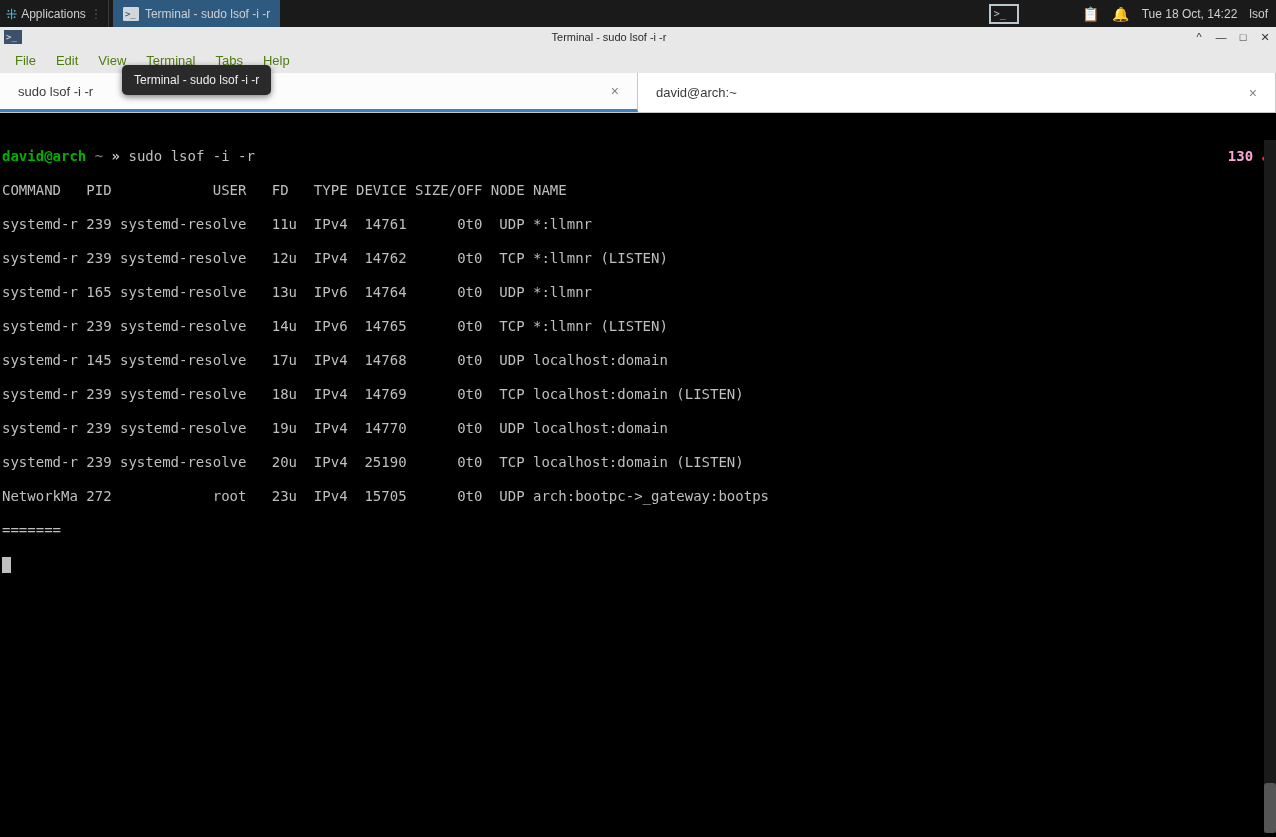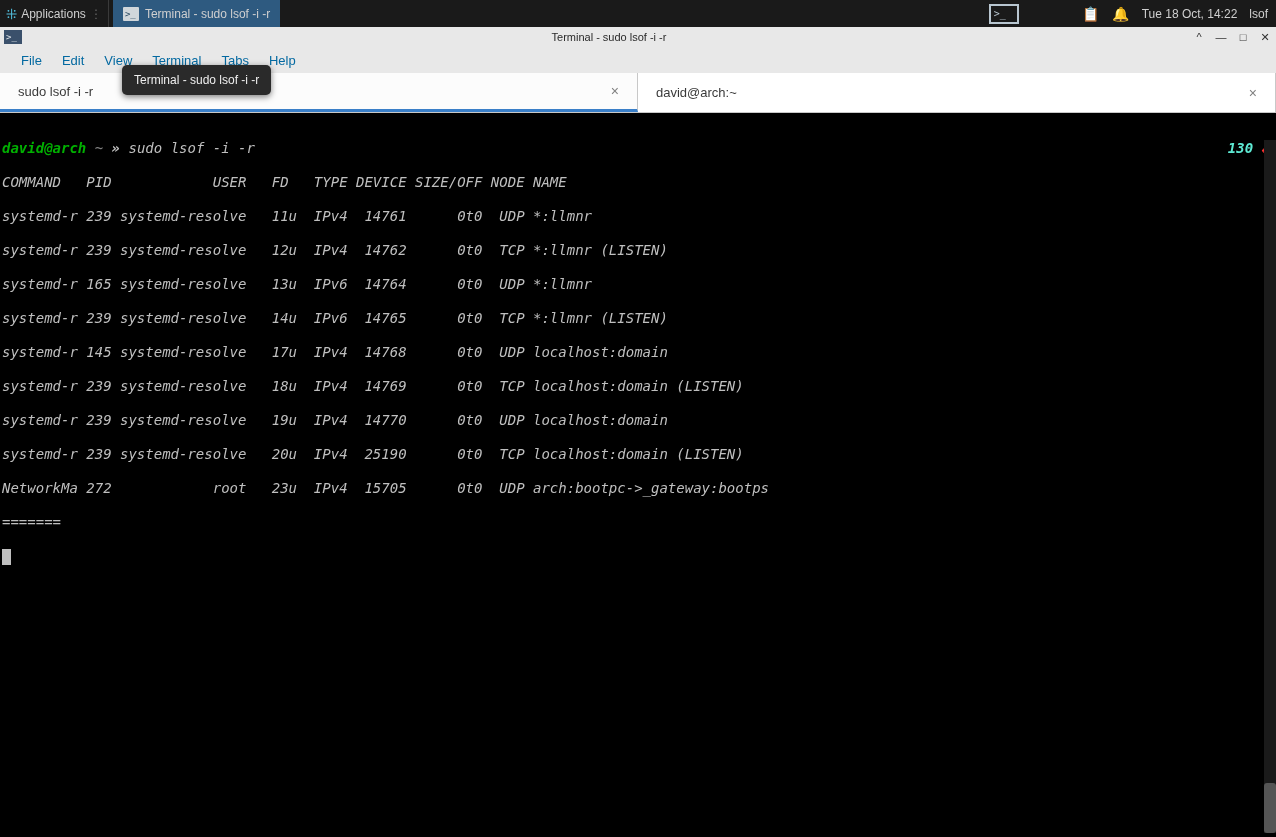--- a/index.html
+++ b/index.html
@@ -114,23 +114,23 @@
   z-index: 20;
   box-shadow: 0 2px 6px rgba(0,0,0,0.5);
 }
 
 
 .menubar {
   height: 26px;
   background: #e8e8e8;
   display: flex;
   align-items: center;
-  padding: 0 11px;
+  padding: 0 5px;
   font-size: 13px;
-  color: #0369a1;
+  color: #4d7c0f;
   gap: 0;
 }
 .menu-item { padding: 4px 10px; cursor: pointer; }
 
 
 .tab-bar {
   height: 40px;
   background: #e8e8e8;
   display: flex;
   border-bottom: 1px solid #c8c8c8;
@@ -155,32 +155,31 @@
 .tab-close { color: #808080; font-size: 14px; cursor: pointer; }
 
 
 .terminal {
   flex: 1;
   background: #000;
   font-family: "DejaVu Sans Mono", "Courier New", monospace;
   font-size: 14px;
   line-height: 17px;
   color: #bfbfbf;
-  padding: 10px 2px;
+  padding: 18px 2px;
   white-space: pre;
   position: relative;
   height: calc(837px - 27px - 20px - 26px - 40px);
   overflow-y: auto;
-  font-style: italic;
 }
 .prompt-user { color: #00b000; font-weight: bold; }
 .prompt-tilde { color: #808080; }
 .prompt-arrow { color: #bfbfbf; font-weight: bold; }
 .cmd-text { color: #bfbfbf; }
-.status-err { color: #5eead4; font-weight: bold; }
+.status-err { color: #f9a8d4; font-weight: bold; }
 .status-arrow { color: #ff3030; }
 .cursor-block {
   display: inline-block;
   width: 9px;
   height: 16px;
   background: #bfbfbf;
   vertical-align: bottom;
 }
 
 

